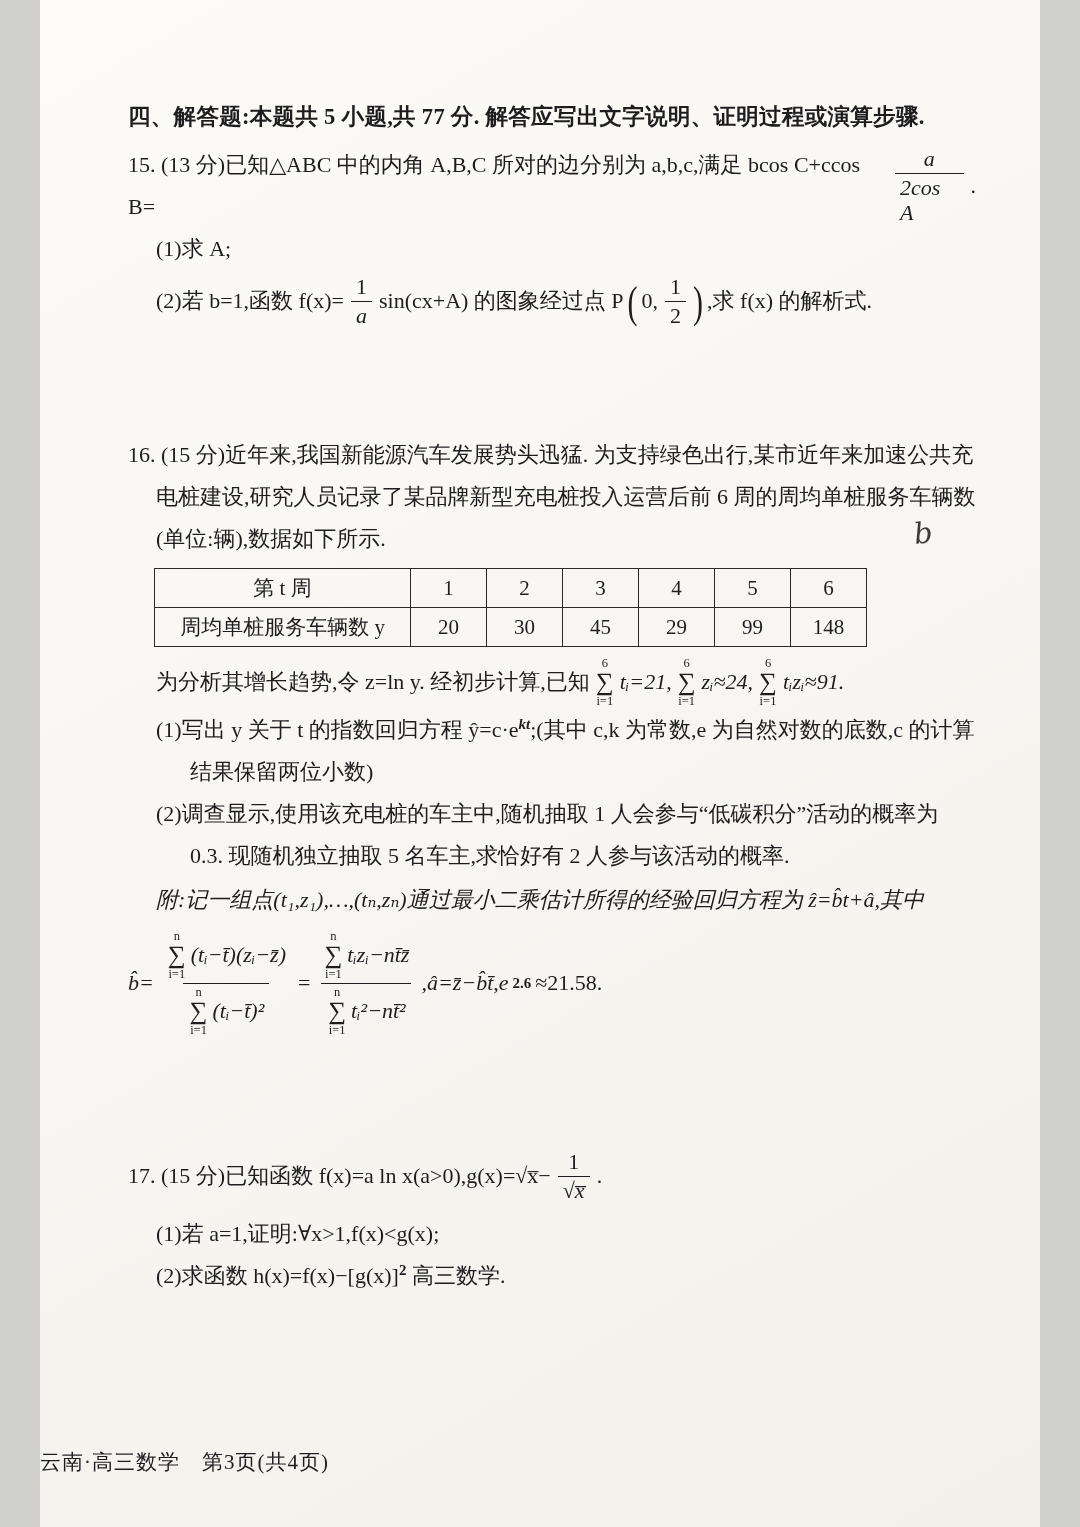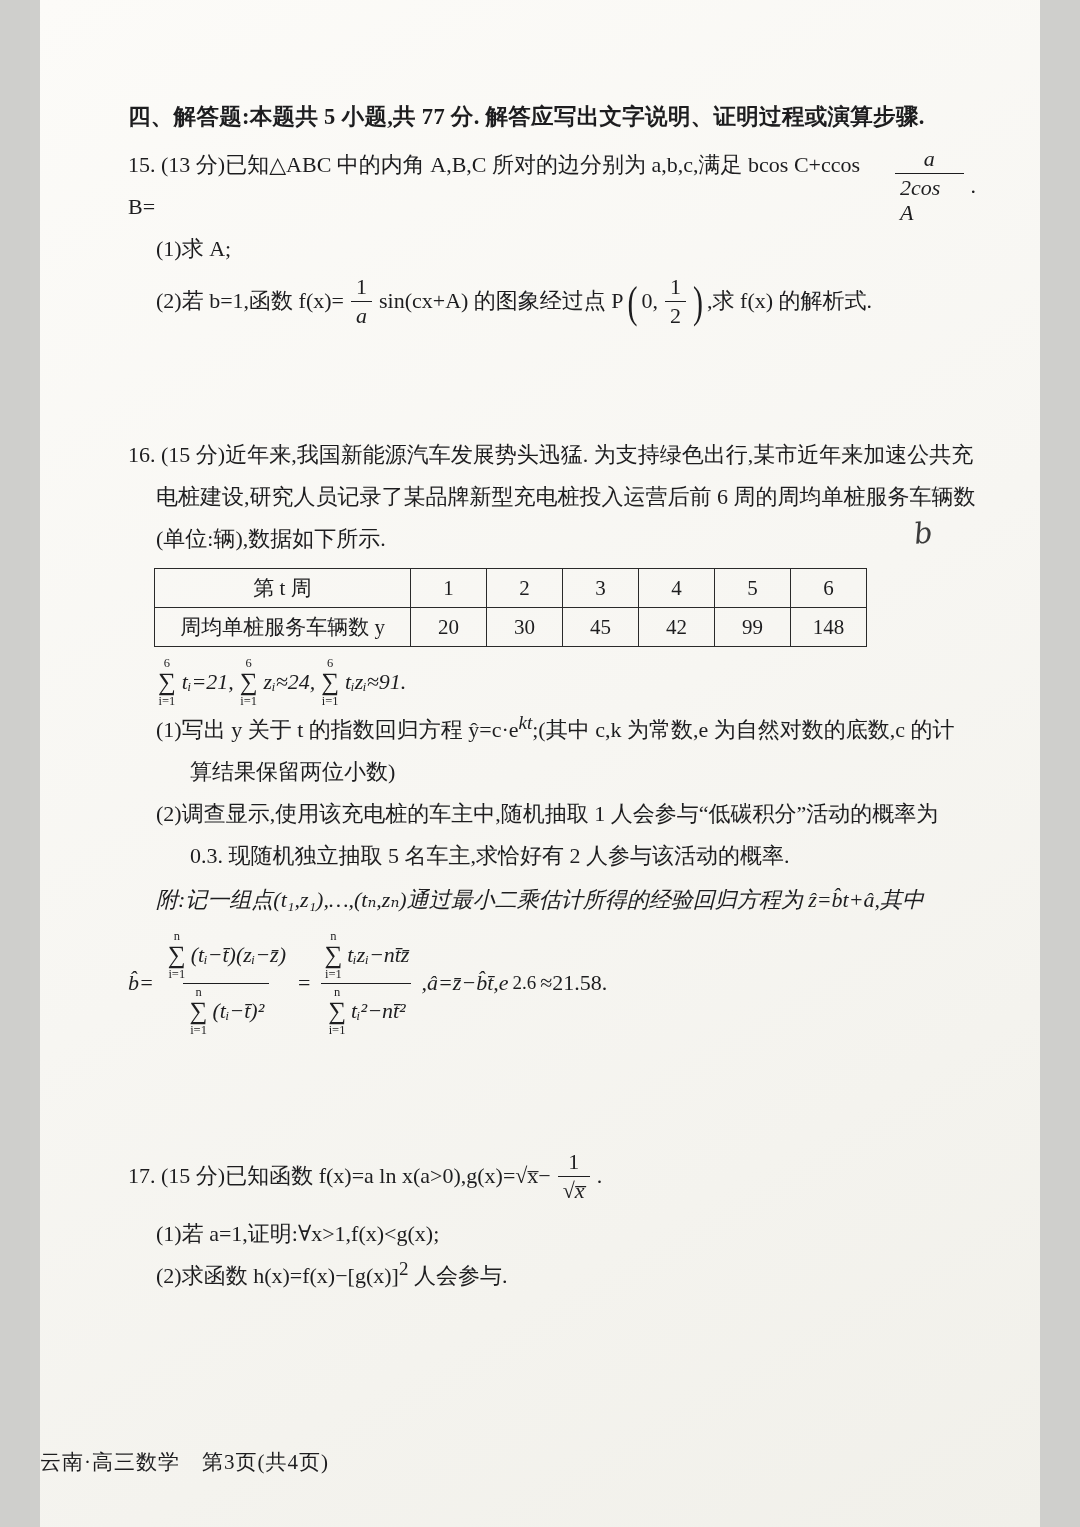--- a/index.html
+++ b/index.html
@@ -33,21 +33,21 @@
   .frac { display:inline-flex; flex-direction:column; align-items:center; vertical-align:middle; margin:0 3px; line-height:1.18; text-indent:0; }
   .frac .fnum, .frac .fden { display:flex; align-items:center; justify-content:center; gap:3px; padding:1px 5px; }
   .frac .fden { border-top:1.6px solid #1d1d1f; }
 
   .sum { display:inline-flex; flex-direction:column; align-items:center; vertical-align:middle; line-height:1; margin:0 2px; text-indent:0; }
   .sum .slim { font-size:12.5px; line-height:1.15; font-style:normal; }
   .sum .ssig { font-size:25px; line-height:0.95; }
 
   .bigp { display:inline-block; transform:scaleY(1.5); font-size:30px; font-weight:400; vertical-align:middle; line-height:0.9; text-indent:0; }
 
-  sup { font-size:19px; line-height:0; font-style:italic; }
+  sup { font-size:15px; line-height:0; font-style:italic;font-weight:bold; }
   sup.rm { font-style:normal; }
 
   .q15-stem { margin-top:6px; }
   .q16-gap { margin-top:102px; }
   .q17-gap { margin-top:106px; }
 
   .data-table { border-collapse:collapse; margin:8px 0 0 26px; }
   .data-table td { border:1.6px solid #2a2a2a; height:39px; text-align:center; font-size:21px; padding:0 4px; background:transparent; }
   .data-table td.label-col { width:256px; }
   .data-table td.num-col { width:76px; }
@@ -107,28 +107,29 @@
         <td class="num-col">3</td>
         <td class="num-col">4</td>
         <td class="num-col">5</td>
         <td class="num-col">6</td>
       </tr>
       <tr>
         <td class="label-col">周均单桩服务车辆数 y</td>
         <td class="num-col">20</td>
         <td class="num-col">30</td>
         <td class="num-col">45</td>
-        <td class="num-col">42</td>
+        <td class="num-col">29</td>
         <td class="num-col">99</td>
         <td class="num-col">148</td>
       </tr>
     </tbody>
       </table>
 
     <div class="flexline analysis">
+      <span>为分析其增长趋势,令 z=ln y. 经初步计算,已知</span>
       <span class="sum">
         <span class="slim">6</span>
         <span class="ssig">∑</span>
         <span class="slim">i=1</span>
       </span>
       <span class="mi">tᵢ=21,</span>
       <span class="sum">
         <span class="slim">6</span>
         <span class="ssig">∑</span>
         <span class="slim">i=1</span>
@@ -196,20 +197,20 @@
       <span>17. (15 分)已知函数 f(x)=a ln x(a&gt;0),g(x)=√x̅−</span>
       <span class="frac">
         <span class="fnum">1</span>
         <span class="fden mi">√x̅</span>
       </span>
       <span>.</span>
     </div>
 
     <div class="q-part" style="margin-top:6px;">(1)若 a=1,证明:∀x&gt;1,f(x)&lt;g(x);</div>
 
-    <div class="q-part"><span>(2)求函数 h(x)=f(x)−[g(x)]</span><sup class="rm">2</sup><span> 人会参与.</span></div>
+    <div class="q-part"><span>(2)求函数 h(x)=f(x)−[g(x)]</span><sup class="rm">2</sup><span> 高三数学.</span></div>
 
   </div>
 
   <div class="handwritten">b</div>
 
   <div class="footer">云南·高三数学　第3页(共4页)</div>
 </div>
 
 </body></html>

